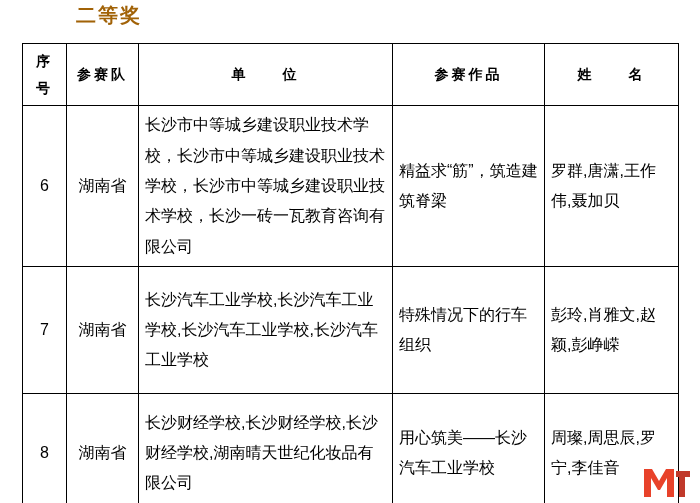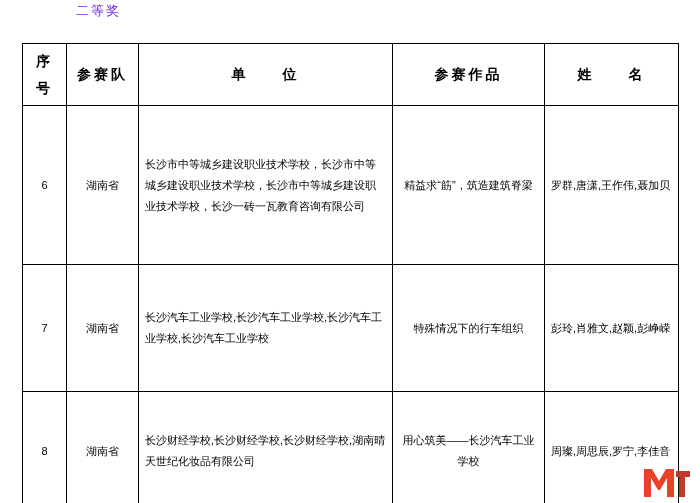--- a/index.html
+++ b/index.html
@@ -19,39 +19,39 @@
     position: absolute;
     left: 0;
     top: 0;
     width: 700px;
     height: 503px;
   }
   .doc-title {
     position: absolute;
     left: 76px;
     top: 2px;
-    font-size: 13px;
-    font-weight: normal;
+    font-size: 20px;
+    font-weight: bold;
     letter-spacing: 2px;
     font-family: "Liberation Sans", "DejaVu Sans", sans-serif;
-    color: #6d28d9;
+    color: #a16207;
   }
   table.award-table {
     position: absolute;
     left: 22px;
     top: 43px;
     width: 656px;
     border-collapse: collapse;
     table-layout: fixed;
   }
   table.award-table th,
   table.award-table td {
     border: 1px solid #000000;
     vertical-align: middle;
-    font-size: 11px;
+    font-size: 16px;
     line-height: 1.9;
     padding: 4px 6px;
     font-family: "Liberation Sans", "DejaVu Sans", sans-serif;
   }
   table.award-table thead th {
     height: 34px;
     text-align: center;
     font-weight: bold;
     letter-spacing: 3px;
     font-size: 14px;
@@ -72,21 +72,20 @@
   td.cell-name {
     text-align: left;
   }
   td.cell-unit {
     padding-left: 8px;
     padding-right: 8px;
   }
   td.cell-work {
     padding-left: 8px;
     padding-right: 6px;
-    text-align: center;
   }
   td.cell-name {
     padding-left: 8px;
     padding-right: 6px;
   }
   tr.row-6 td { height: 150px; }
   tr.row-7 td { height: 118px; }
   tr.row-8 td { height: 110px; }
 
   

